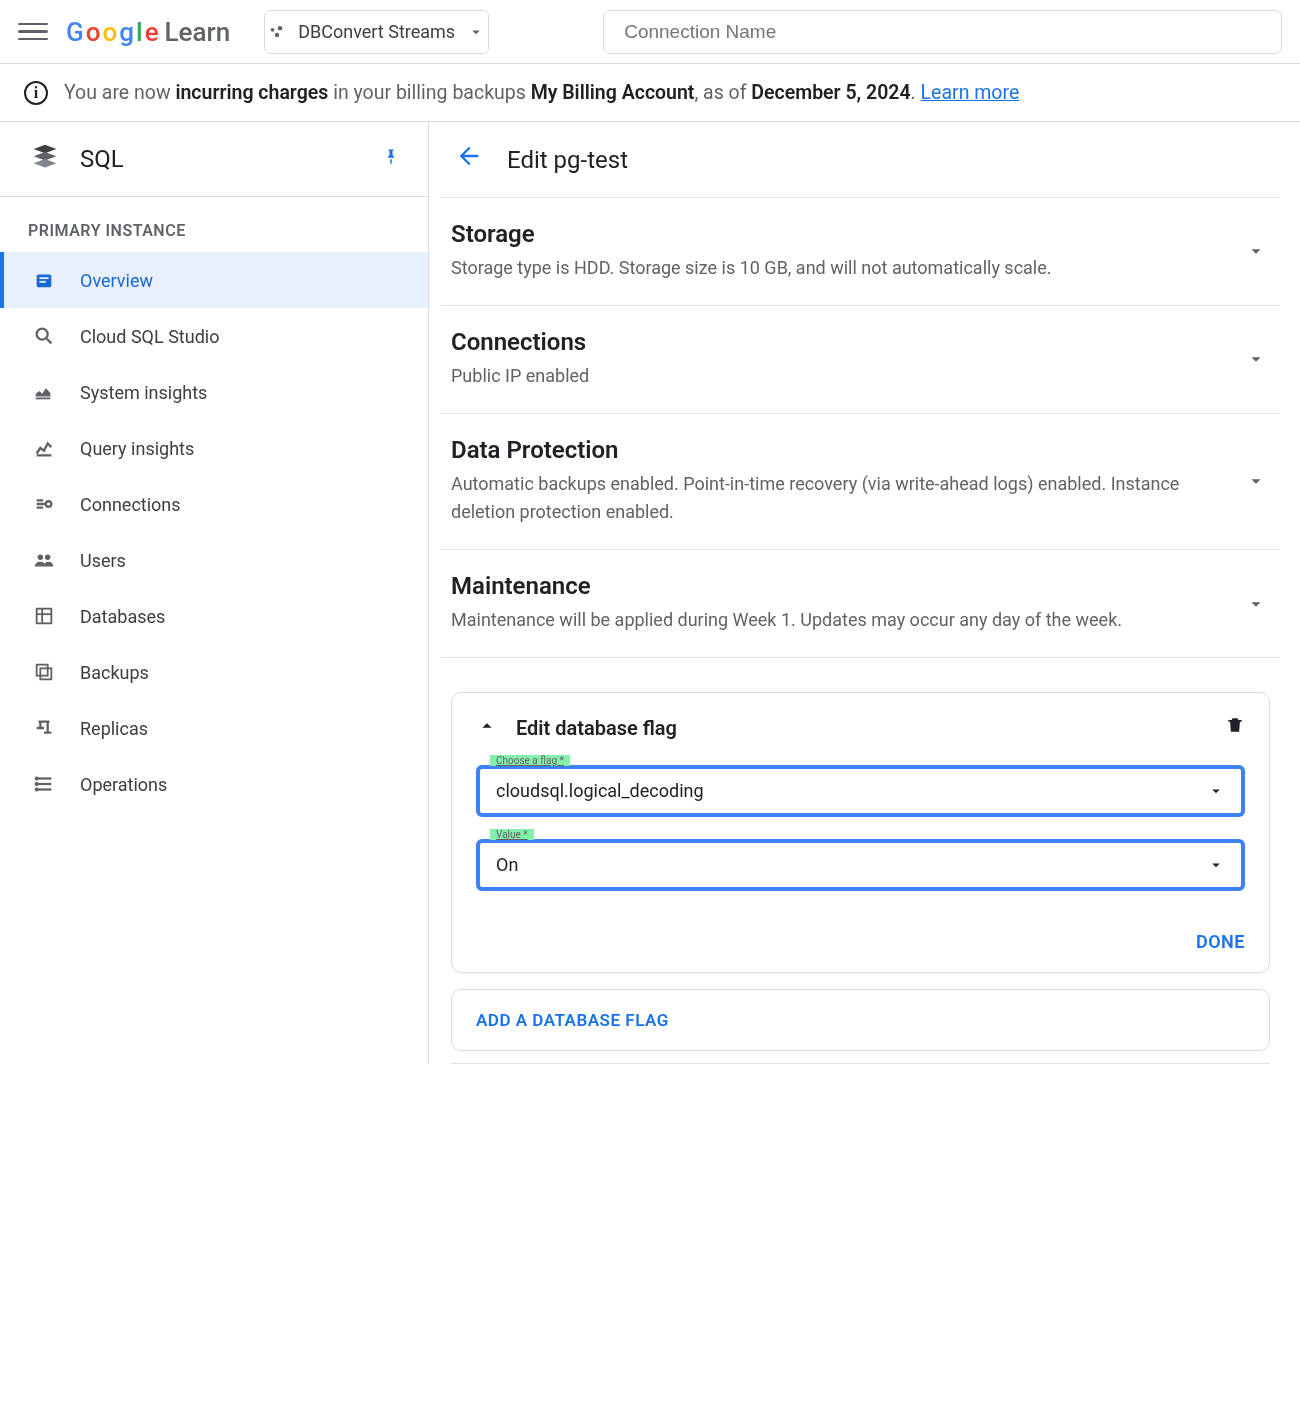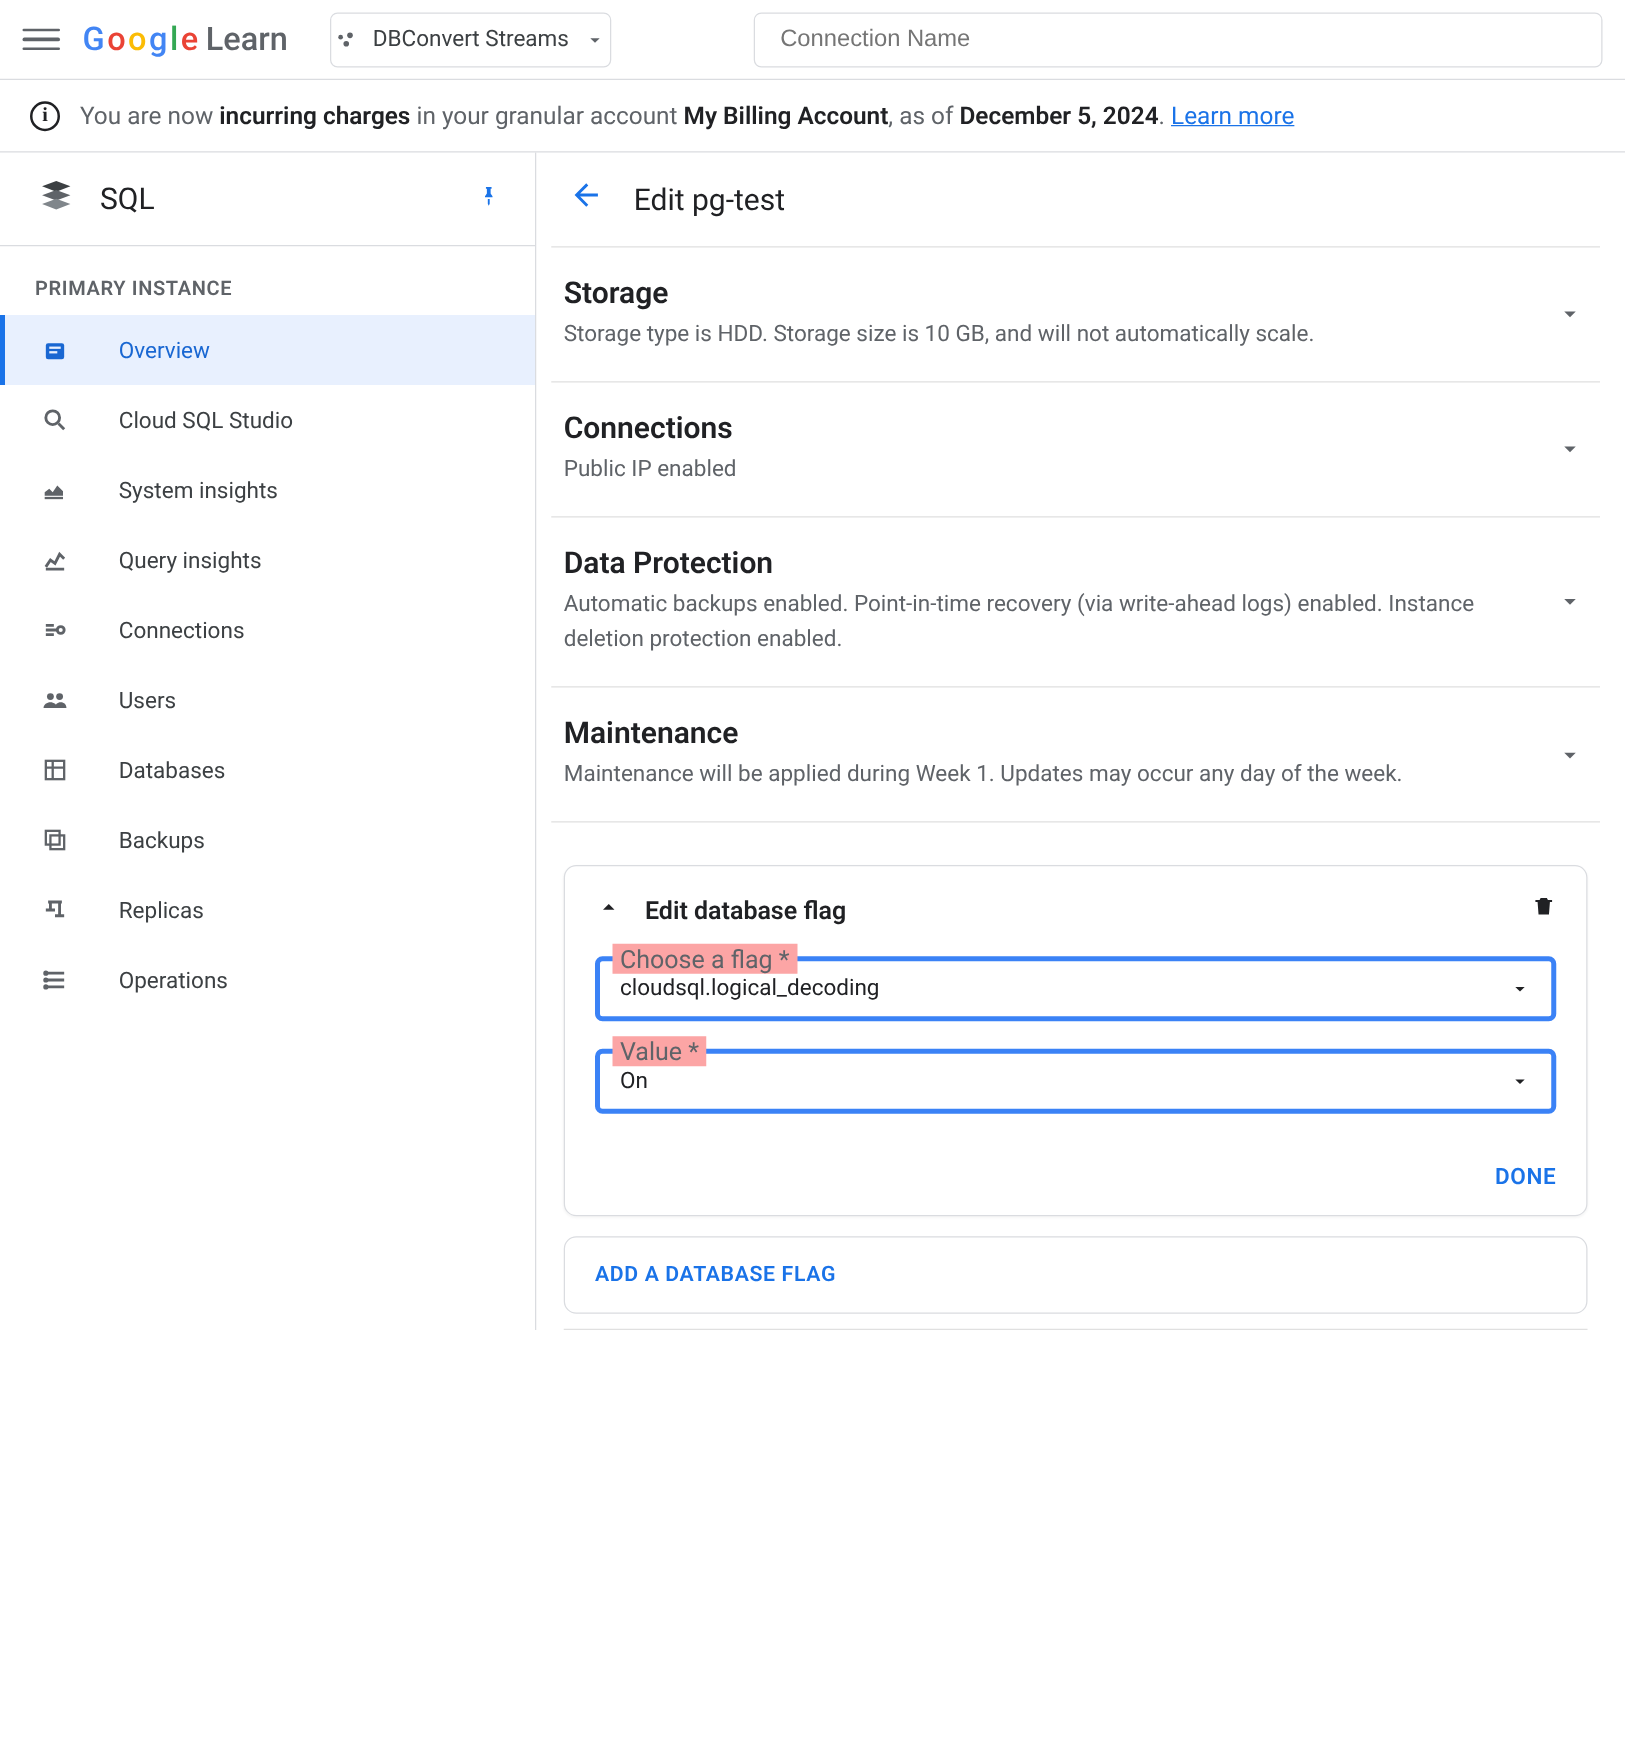--- a/index.html
+++ b/index.html
@@ -26,21 +26,21 @@
   .notice a { color:#1a73e8; text-decoration:underline; }
   
   
   .body { display:flex; }
   .sidebar { width:429px; border-right:1px solid #dadce0; }
   .side-head { display:flex; align-items:center; gap:18px; padding: 20px 28px; border-bottom:1px solid #dadce0; }
   .sql-icon { width:34px; height:34px; }
   .sql-title { font-size:24px; flex:1; }
   .pin { color:#1a73e8; font-size:20px; }
   .section-label { font-size:16px; font-weight:600; color:#5f6368; letter-spacing:0.5px; padding:24px 28px 12px; }
-  .nav-item { display:flex; align-items:center; gap:39px; padding: 16px 28px; font-size:18px; color:#3c4043; cursor:pointer; border-left:4px solid transparent; }
+  .nav-item { display:flex; align-items:center; gap:24px; padding: 16px 28px; font-size:18px; color:#3c4043; cursor:pointer; border-left:4px solid transparent; }
   .nav-item.active { background:#e8f0fe; color:#1967d2; border-left-color:#1a73e8; }
   .nav-item .ni-icon { width:24px; height:24px; display:flex; align-items:center; justify-content:center; color:#5f6368; }
   .nav-item.active .ni-icon { color:#1967d2; }
   
   .main { flex:1; }
   .page-head { display:flex; align-items:center; gap:24px; padding: 20px 26px; }
   .back-arrow { color:#1a73e8; font-size:28px; cursor:pointer; }
   .page-title { font-size:24px; }
   
   .panel { border-top:1px solid #e0e0e0; margin: 0 20px 0 12px; }
@@ -49,21 +49,21 @@
   .section h2 { font-size:24px; font-weight:600; color:#202124; margin-bottom:6px; }
   .section p { font-size:18px; color:#5f6368; line-height:1.6; }
   .section p a { color:#1a73e8; text-decoration:underline; }
   .expander { width:28px; height:28px; color:#5f6368; cursor:pointer; font-size:20px; display:flex; align-items:center; justify-content:center; align-self:center; }
   
   .flag-card { border:1px solid #dadce0; border-radius:10px; margin: 34px 10px 16px 10px; padding: 22px 24px 20px 24px; box-shadow: 0 1px 2px rgba(0,0,0,0.04); }
   .flag-card-head { display:flex; align-items:center; gap:18px; margin-bottom:24px; }
   .flag-card-title { font-size:20px; font-weight:600; flex:1; }
   .trash { font-size:22px; cursor:pointer; }
   .field { position:relative; margin-top:22px; }
-  .field-label { position:absolute; top:-10px; left:14px; background:#fca5a5; padding:0 6px; font-size:20px; color:#5f6368; }
+  .field-label { position:absolute; top:-10px; left:14px; background:#86efac; padding:0 6px; font-size:10px; color:#5f6368;text-decoration:underline; }
   .field-box { display:flex; align-items:center; justify-content:space-between; border:4px solid #3b82f6; border-radius:6px; height:52px; padding:0 16px; font-size:18px; cursor:pointer; }
   .done-row { display:flex; justify-content:flex-end; margin-top:40px; }
   .done-btn { color:#1a73e8; font-size:18px; font-weight:600; letter-spacing:0.5px; cursor:pointer; }
   
   .add-flag { border:1px solid #dadce0; border-radius:10px; margin:16px 10px 10px 10px; padding: 20px 24px; }
   .add-flag-btn { color:#1a73e8; font-size:17px; font-weight:600; letter-spacing:0.5px; cursor:pointer; }
   .ext-icon { display:inline-block; width:16px; height:16px; vertical-align:middle; margin-left:4px; }
 </style>
 </head>
 <body>
@@ -95,21 +95,21 @@
       </svg>
   </div>
   <div class="search-wrap">
     <input class="search-input" placeholder="Connection Name" style="">
   </div>
 </div>
 
 <div class="notice">
   <span class="info-icon">i</span>
   <span>
-    <span>You are now </span><b>incurring charges</b><span> in your granular account </span><b>My Billing Account</b><span>, as of </span><b>December 5, 2024</b><span>. </span><a href="#">Learn more</a>
+    <span>You are now </span><b>incurring charges</b><span> in your billing backups </span><b>My Billing Account</b><span>, as of </span><b>December 5, 2024</b><span>. </span><a href="#">Learn more</a>
   </span>
 </div>
 
 <div class="body">
 
   <div class="sidebar">
     <div class="side-head">
       <svg class="sql-icon" viewBox="0 0 24 24" fill="none">
         <path d="M4 5 L12 2 L20 5 L12 8 Z" fill="#3c4043"></path>
         <path d="M4 10 L12 7 L20 10 L12 13 Z" fill="#5f6368"></path>

